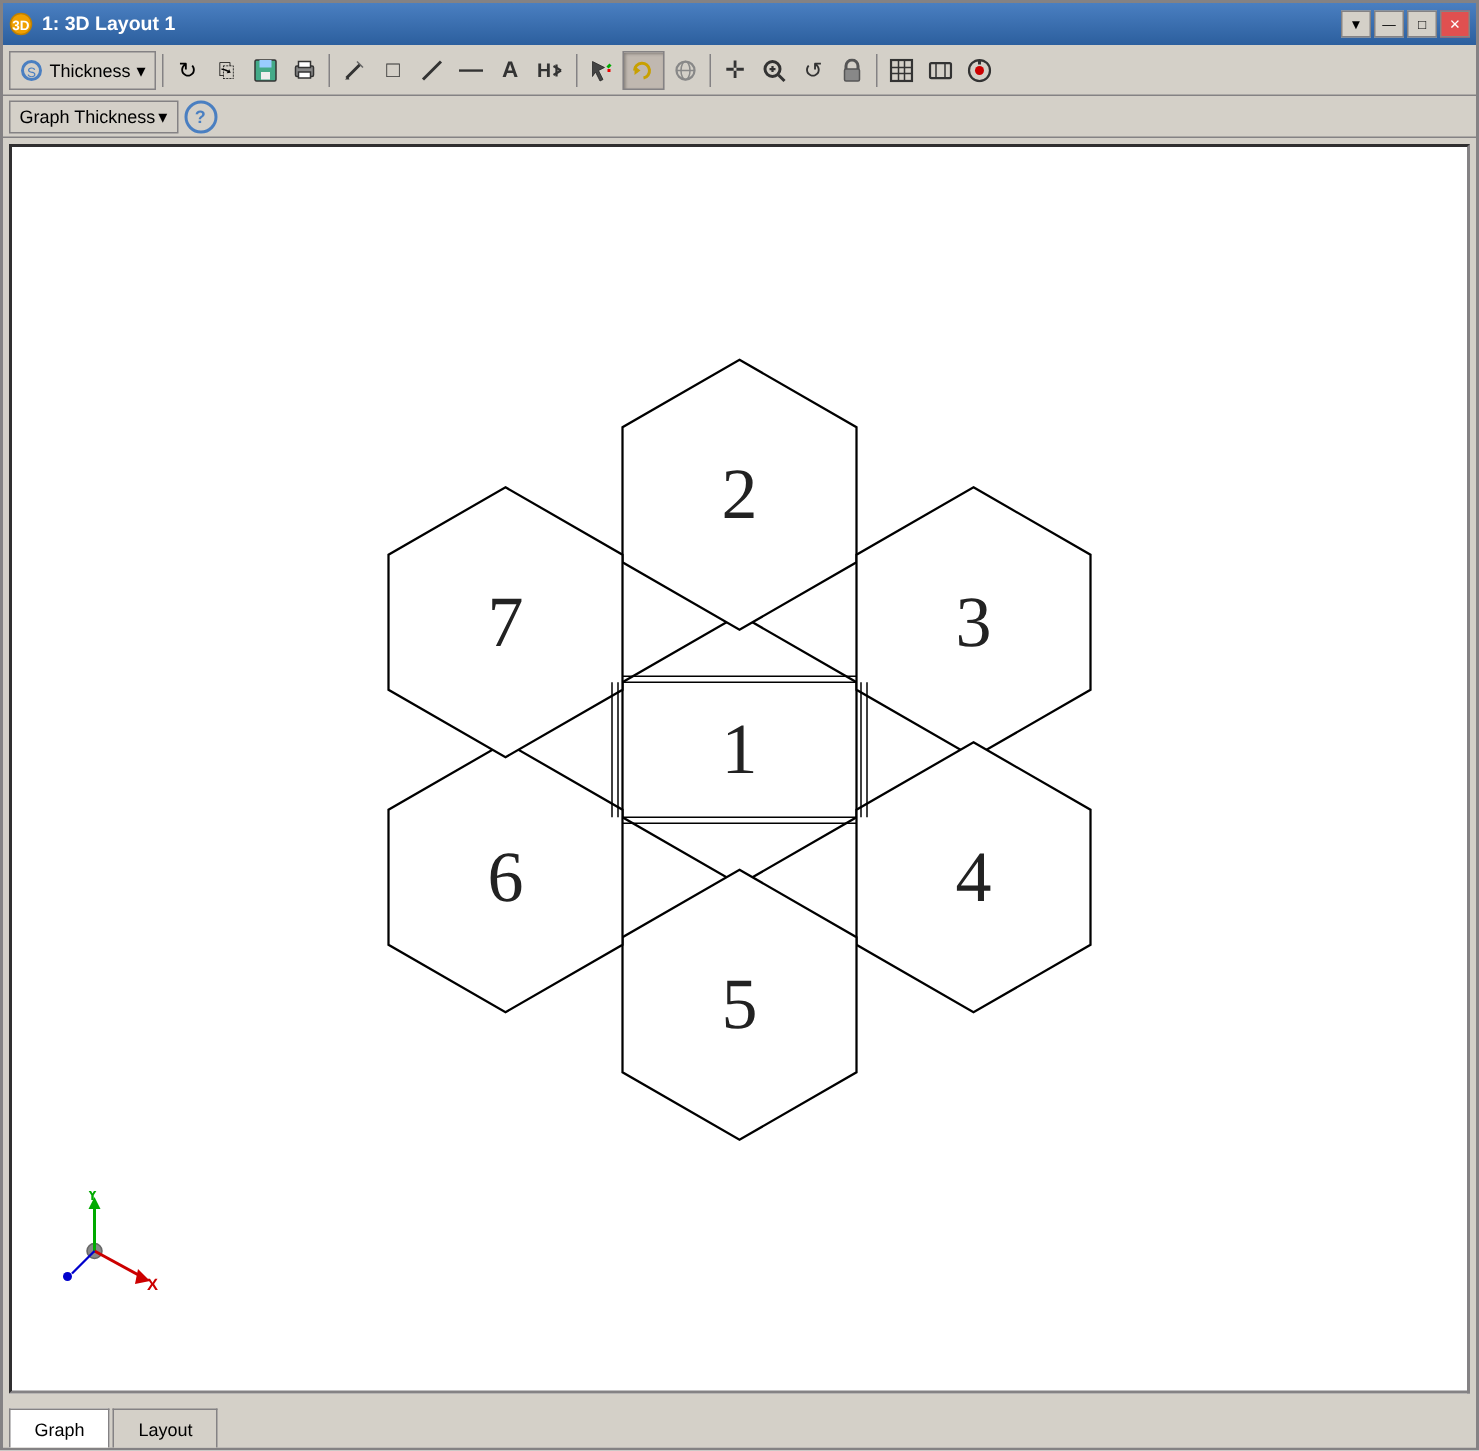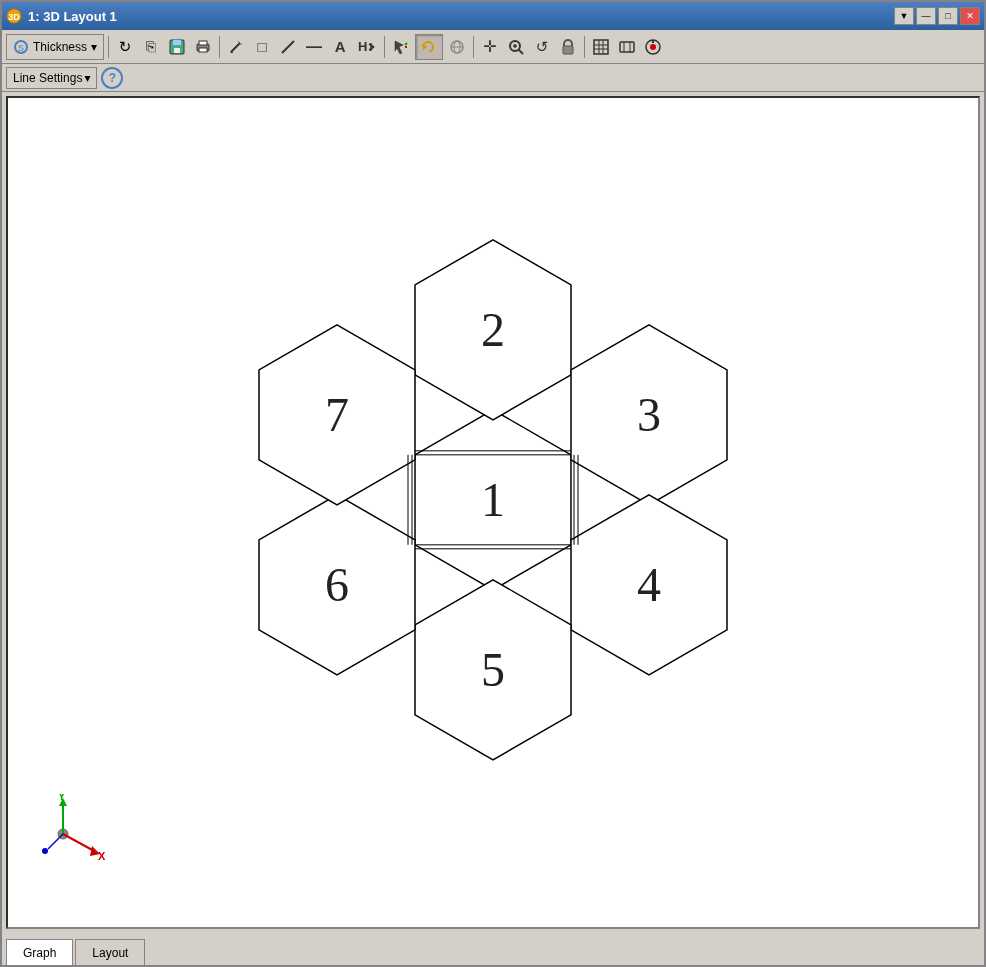--- a/index.html
+++ b/index.html
@@ -23,21 +23,21 @@
       height: 28px;
       background: linear-gradient(to bottom, #4a7fc1, #2c5f9e);
       display: flex;
       align-items: center;
       justify-content: space-between;
       padding: 0 4px;
       flex-shrink: 0;
     }
     .title-bar-left {
       display: flex;
-      align-items: center;
+      align-items: flex-start;
       gap: 6px;
       color: white;
       font-size: 13px;
       font-weight: bold;
     }
     .title-icon {
       width: 16px;
       height: 16px;
     }
     .title-bar-controls {
@@ -374,21 +374,21 @@
       <svg width="16" height="16" viewBox="0 0 16 16">
         <circle cx="8" cy="8" r="7" fill="none" stroke="#333" stroke-width="1.5"></circle>
         <circle cx="8" cy="8" r="3" fill="#cc0000"></circle>
         <line x1="8" y1="1" x2="8" y2="4" stroke="#333" stroke-width="2"></line>
       </svg>
     </div>
   </div>
 
   <div class="second-toolbar">
     <div class="line-thickness-btn">
-      <span>Line Settings</span>
+      <span>Graph Thickness</span>
       <span>▾</span>
     </div>
     <div class="help-btn">
       <span>?</span>
     </div>
   </div>
 
   <div class="main-content">
     <div class="canvas-area">
 

